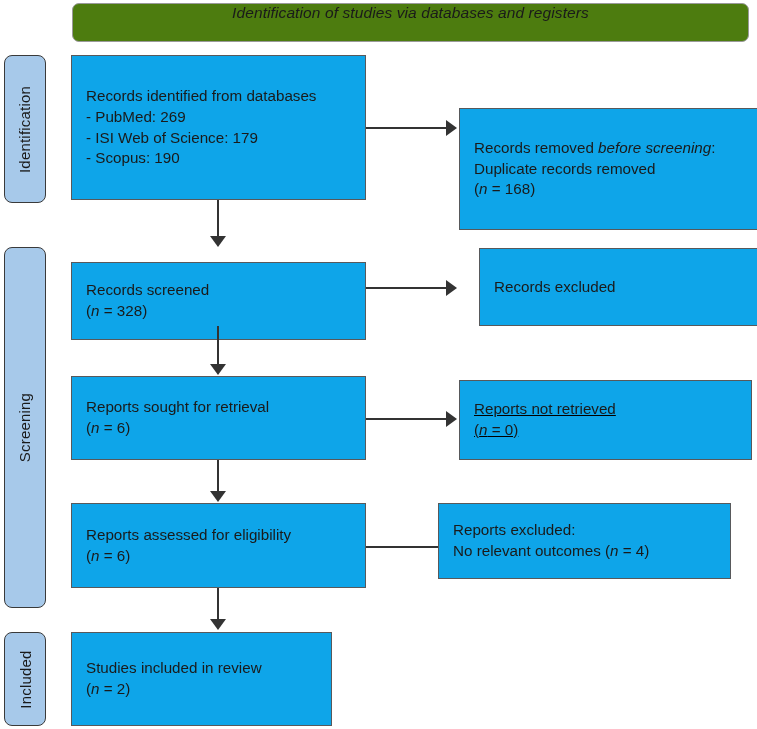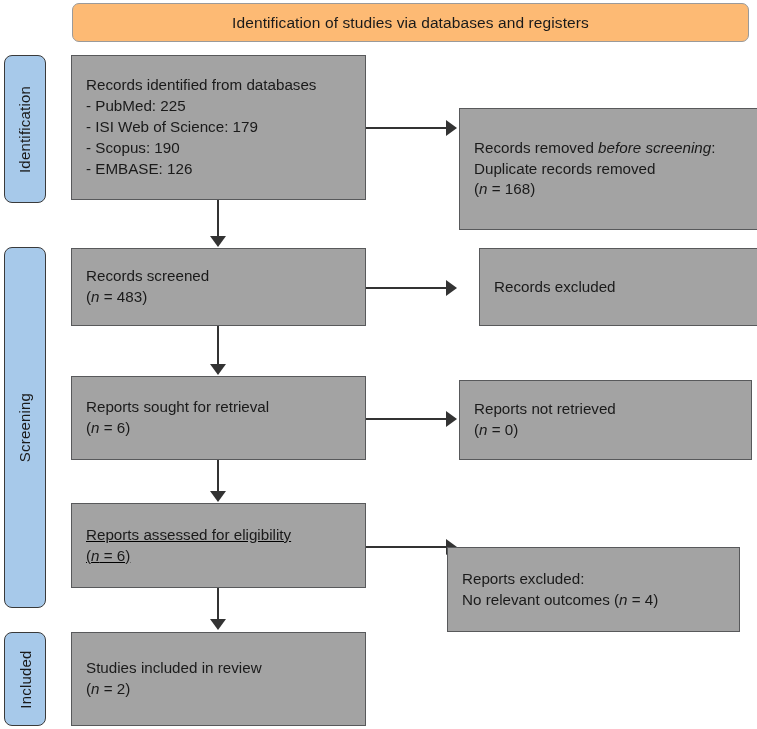--- a/index.html
+++ b/index.html
@@ -21,27 +21,28 @@
     overflow: hidden;
   }
 
   
   .banner {
     position: absolute;
     left: 72px;
     top: 3px;
     width: 677px;
     height: 39px;
-    background: #fdba74;
+    background: #4d7c0f;
     border: 1px solid #9a9a9a;
     border-radius: 7px;
     box-sizing: border-box;
     display: flex;
-    align-items: center;
+    align-items: flex-start;
     justify-content: center;
+    font-style: italic;
   }
   .banner-text {
     font-size: 15.5px;
     color: #1a1a1a;
     letter-spacing: 0.1px;
   }
 
   
   .stage {
     position: absolute;
@@ -59,21 +60,21 @@
     transform: rotate(-90deg);
     white-space: nowrap;
     font-size: 15px;
     color: #1a1a1a;
     letter-spacing: 0.2px;
   }
 
   
   .box {
     position: absolute;
-    background: #a3a3a3;
+    background: #0ea5e9;
     border: 1.8px solid #58595B;
     box-sizing: border-box;
     display: flex;
     align-items: center;
   }
   .box-inner {
     padding: 0 14px;
     width: 100%;
     box-sizing: border-box;
   }
@@ -128,45 +129,44 @@
   <div class="stage" style="top:247px; height:361px;">
     <span class="stage-label">Screening</span>
   </div>
   <div class="stage" style="top:632px; height:94px;">
     <span class="stage-label">Included</span>
   </div>
 
   <div class="box" style="left:71px; top:55px; width:295px; height:145px;">
     <div class="box-inner">
       <div class="box-line">Records identified from databases</div>
-      <div class="box-line">- PubMed: 225</div>
+      <div class="box-line">- PubMed: 269</div>
       <div class="box-line">- ISI Web of Science: 179</div>
       <div class="box-line">- Scopus: 190</div>
-      <div class="box-line">- EMBASE: 126</div>
     </div>
   </div>
 
   <div class="h-line" style="left:366px; top:127px; width:80px;"></div>
   <div class="arrow-right" style="left:446px; top:120px;"></div>
 
   <div class="box" style="left:459px; top:68px; width:343px; height:122px;margin-top:40px;">
     <div class="box-inner">
       <div class="box-line"><span>Records removed </span><span class="it">before screening</span><span>:</span></div>
       <div class="box-line">Duplicate records removed</div>
       <div class="box-line"><span>(</span><span class="it">n</span><span> = 168)</span></div>
     </div>
   </div>
 
   <div class="v-line" style="left:217px; top:200px; height:37px;"></div>
   <div class="arrow-down" style="left:210px; top:236px;"></div>
 
-  <div class="box" style="left:71px; top:248px; width:295px; height:78px;">
+  <div class="box" style="left:71px; top:262px; width:295px; height:78px;">
     <div class="box-inner">
       <div class="box-line">Records screened</div>
-      <div class="box-line"><span>(</span><span class="it">n</span><span> = 483)</span></div>
+      <div class="box-line"><span>(</span><span class="it">n</span><span> = 328)</span></div>
     </div>
   </div>
 
   <div class="h-line" style="left:366px; top:287px; width:80px;"></div>
   <div class="arrow-right" style="left:446px; top:280px;"></div>
 
   <div class="box" style="left:459px; top:248px; width:289px; height:78px;margin-left:20px;">
     <div class="box-inner">
       <div class="box-line">Records excluded</div>
     </div>
@@ -178,50 +178,50 @@
   <div class="box" style="left:71px; top:376px; width:295px; height:84px;">
     <div class="box-inner">
       <div class="box-line">Reports sought for retrieval</div>
       <div class="box-line"><span>(</span><span class="it">n</span><span> = 6)</span></div>
     </div>
   </div>
 
   <div class="h-line" style="left:366px; top:418px; width:80px;"></div>
   <div class="arrow-right" style="left:446px; top:411px;"></div>
 
-  <div class="box" style="left:459px; top:380px; width:293px; height:80px;">
+  <div class="box" style="left:459px; top:380px; width:293px; height:80px;text-decoration:underline;">
     <div class="box-inner">
       <div class="box-line">Reports not retrieved</div>
       <div class="box-line"><span>(</span><span class="it">n</span><span> = 0)</span></div>
     </div>
   </div>
 
   <div class="v-line" style="left:217px; top:460px; height:32px;"></div>
   <div class="arrow-down" style="left:210px; top:491px;"></div>
 
-  <div class="box" style="left:71px; top:503px; width:295px; height:85px;text-decoration:underline;">
+  <div class="box" style="left:71px; top:503px; width:295px; height:85px;">
     <div class="box-inner">
       <div class="box-line">Reports assessed for eligibility</div>
       <div class="box-line"><span>(</span><span class="it">n</span><span> = 6)</span></div>
     </div>
   </div>
 
   <div class="h-line" style="left:366px; top:546px; width:80px;"></div>
   <div class="arrow-right" style="left:446px; top:539px;"></div>
 
-  <div class="box" style="left:447px; top:503px; width:293px; height:85px;margin-top:44px;">
+  <div class="box" style="left:438px; top:503px; width:293px; height:76px;">
     <div class="box-inner">
       <div class="box-line">Reports excluded:</div>
       <div class="box-line"><span>No relevant outcomes (</span><span class="it">n</span><span> = 4)</span></div>
     </div>
   </div>
 
   <div class="v-line" style="left:217px; top:588px; height:32px;"></div>
   <div class="arrow-down" style="left:210px; top:619px;"></div>
 
-  <div class="box" style="left:71px; top:632px; width:295px; height:94px;">
+  <div class="box" style="left:71px; top:632px; width:261px; height:94px;">
     <div class="box-inner">
       <div class="box-line">Studies included in review</div>
       <div class="box-line"><span>(</span><span class="it">n</span><span> = 2)</span></div>
     </div>
   </div>
 
 </div>
 
 </body></html>

